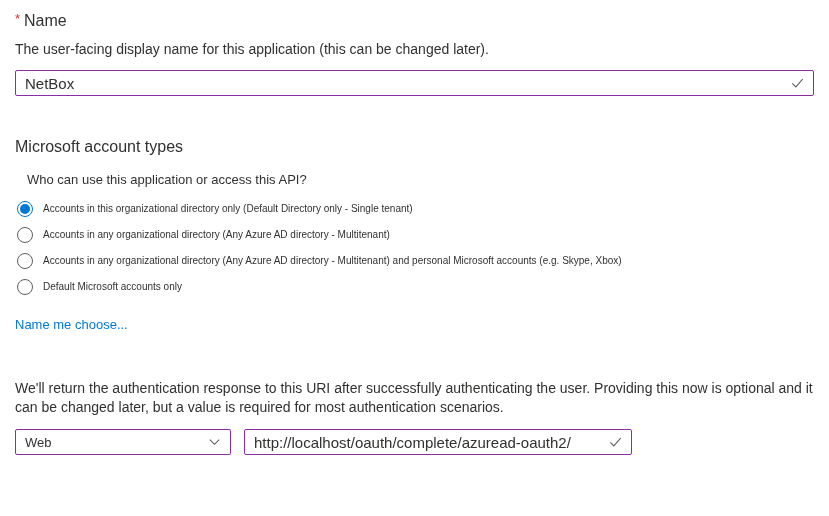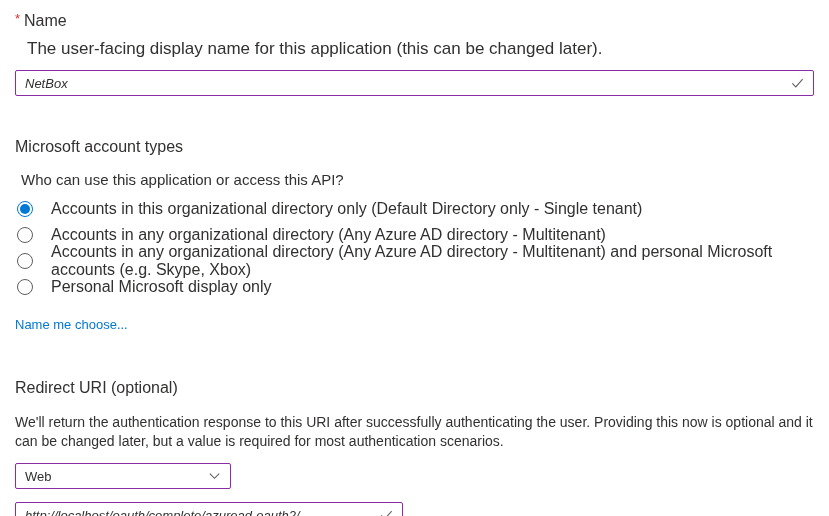--- a/index.html
+++ b/index.html
@@ -20,22 +20,22 @@
     color: #323130;
     line-height: 18px;
   }
   .req {
     color: #e02b2b;
     font-size: 13px;
     vertical-align: 3px;
     margin-right: 4px;
   }
   .desc {
-    margin: 10px 0 0 12px;
-    font-size: 17px;
+    margin: 10px 0 0 0;
+    font-size: 14px;
     line-height: 18px;
     color: #323130;
     max-width: 800px;
   }
 
   .input-wrap {
     position: relative;
     margin-top: 12px;
     height: 26px;
     border: 1px solid #8a2da5;
@@ -43,38 +43,37 @@
     background: #fff;
     display: flex;
     align-items: center;
   }
   .input-wrap.full { width: 799px; }
   .txt {
     border: none;
     outline: none;
     background: transparent;
     font-family: "Liberation Sans", sans-serif;
-    font-size: 13px;
+    font-size: 15px;
     color: #323130;
     padding: 0 28px 0 9px;
     width: 100%;
     height: 22px;
-    font-style: italic;
   }
   .trail-icon {
     position: absolute;
     right: 8px;
     top: 50%;
     transform: translateY(-50%);
     width: 15px; height: 15px;
     pointer-events: none;
   }
 
   .sect2 { margin-top: 42px; }
-  .question { margin: 15px 0 0 6px; font-size: 15px; line-height: 18px; }
+  .question { margin: 15px 0 0 12px; font-size: 13px; line-height: 18px; }
 
   .radio-list { margin-top: 7px; }
   .radio-row {
     display: flex;
     align-items: center;
     height: 26px;
     cursor: pointer;
   }
   .radio-circle {
     flex: 0 0 auto;
@@ -88,39 +87,38 @@
   .radio-row.checked .radio-circle { border-color: #0078d4; }
   .radio-row.checked .radio-circle::after {
     content: "";
     position: absolute;
     left: 50%; top: 50%;
     width: 10px; height: 10px;
     margin: -5px 0 0 -5px;
     border-radius: 50%;
     background: #0078d4;
   }
-  .radio-label { font-size: 16px; line-height: 18px; color: #323130; margin-left: 8px; }
+  .radio-label { font-size: 10px; line-height: 18px; color: #323130; }
 
   .help-link {
     display: inline-block;
     margin-top: 17px;
     font-size: 13px;
     color: #0078d4;
     text-decoration: none;
     cursor: pointer;
   }
 
   .sect3 { margin-top: 46px; }
   .para { margin: 16px 0 0 0; font-size: 14px; line-height: 19px; max-width: 801px; }
 
   .uri-row {
     display: flex;
     gap: 13px;
     margin-top: 12px;
-    flex-direction: column;
   }
   .select-box {
     position: relative;
     width: 216px;
     height: 26px;
     border: 1px solid #8a2da5;
     border-radius: 2px;
     background: #fff;
     display: flex;
     align-items: center;
@@ -165,29 +163,28 @@
       <div class="radio-row">
         <span class="radio-circle"></span>
         <span class="radio-label">Accounts in any organizational directory (Any Azure AD directory - Multitenant)</span>
       </div>
       <div class="radio-row">
         <span class="radio-circle"></span>
         <span class="radio-label">Accounts in any organizational directory (Any Azure AD directory - Multitenant) and personal Microsoft accounts (e.g. Skype, Xbox)</span>
       </div>
       <div class="radio-row">
         <span class="radio-circle"></span>
-        <span class="radio-label">Personal Microsoft display only</span>
+        <span class="radio-label">Default Microsoft accounts only</span>
       </div>
     </div>
 
     <a class="help-link">Name me choose...</a>
   </div>
 
   <div class="sect3">
-    <h2 class="section-title">Redirect URI (optional)</h2>
     <p class="para">We'll return the authentication response to this URI after successfully authenticating the user. Providing this now is optional and it can be changed later, but a value is required for most authentication scenarios.</p>
 
     <div class="uri-row">
       <div class="select-box">
         <span class="select-value">Web</span>
         <svg class="trail-icon" viewBox="0 0 16 16">
           <path d="M3 5.5 L8 10.5 L13 5.5" fill="none" stroke="#605e5c" stroke-width="1.1"></path>
         </svg>
       </div>
       <div class="input-wrap uri-wrap">

